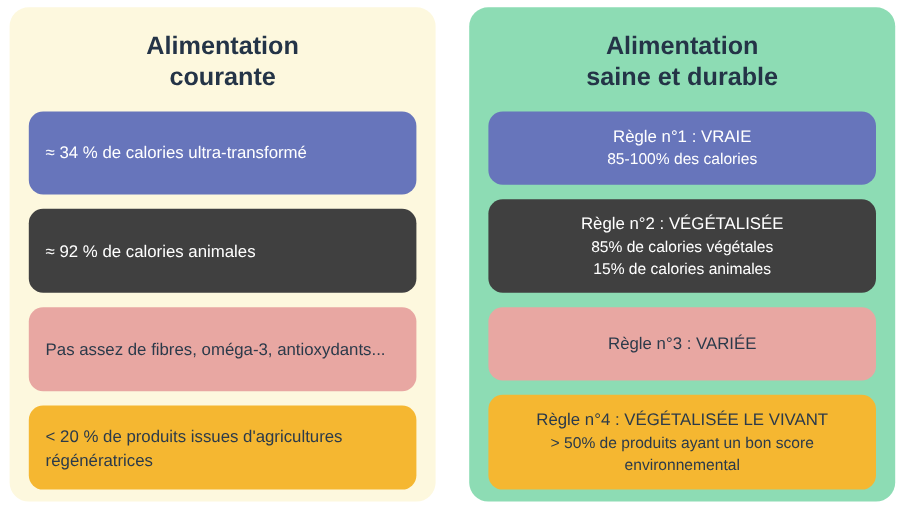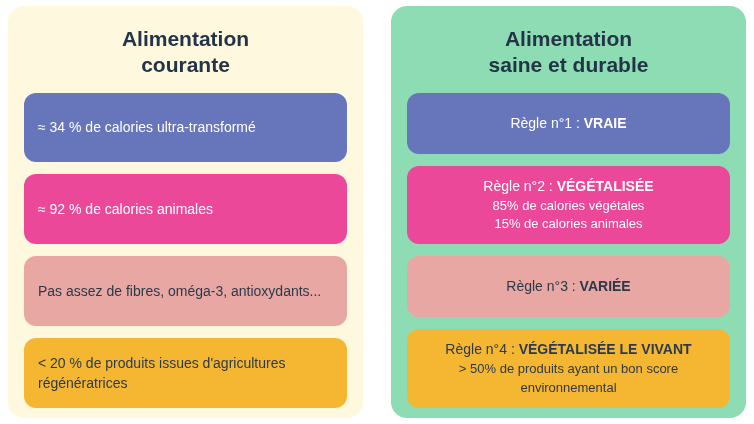--- a/index.html
+++ b/index.html
@@ -66,29 +66,29 @@
   }
   .card-line {
     font-size: 14px;
     line-height: 1.45;
   }
   .card-head {
     font-size: 14px;
     line-height: 1.5;
   }
   .card-head b {
-    font-weight: bold;
+    font-weight: normal;
     text-align: right;
   }
   .card-sub {
     font-size: 13px;
     line-height: 1.45;
   }
   .c-blue { background: #6775bb; color: #ffffff; }
-  .c-green { background: #ec4899; color: #ffffff; }
+  .c-green { background: #404040; color: #ffffff; }
   .c-rose { background: #e8a7a2; color: #2b3a4a; }
   .c-amber { background: #f5b731; color: #2b3a4a; }
   .c-blue .card-head, .c-blue .card-sub, .c-blue .card-line { color: #ffffff; }
   .c-green .card-head, .c-green .card-sub, .c-green .card-line { color: #ffffff; }
 </style>
 </head>
 <body>
 
 <div class="board">
 
@@ -114,20 +114,21 @@
   <section class="panel panel-right">
     <h2 class="panel-title">Alimentation
 saine et durable</h2>
     <div class="cards">
 
       <div class="card c-blue">
         <div class="card-head">
           <span>Règle n°1 :</span>
           <b>VRAIE</b>
         </div>
+        <div class="card-sub">85-100% des calories</div>
       </div>
 
       <div class="card c-green">
         <div class="card-head">
           <span>Règle n°2 :</span>
           <b>VÉGÉTALISÉE</b>
         </div>
         <div class="card-sub" style="white-space: pre-line;">85% de calories végétales
 15% de calories animales</div>
       </div>

